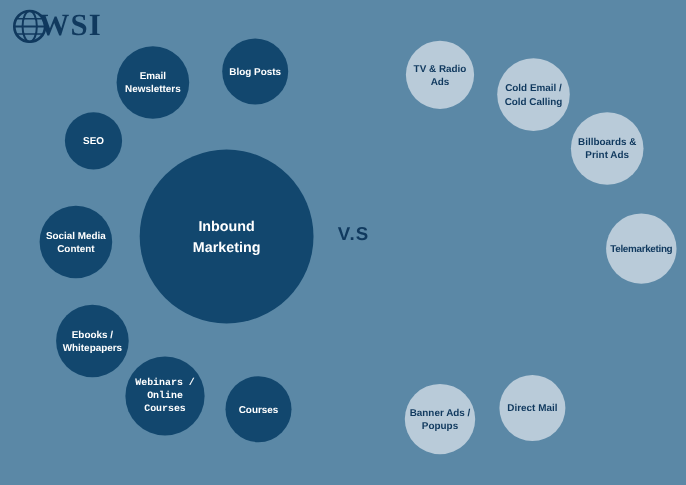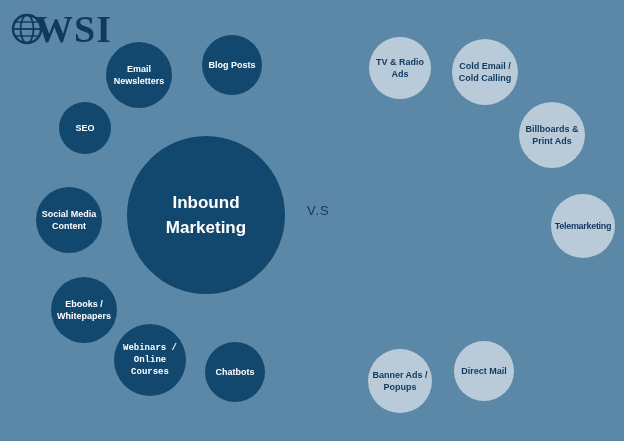--- a/index.html
+++ b/index.html
@@ -35,47 +35,47 @@
 
   .sat {
     font-size: 9px;
     font-weight: bold;
     line-height: 1.35;
     padding: 4px;
   }
   .sat-tight { letter-spacing: -0.3px; padding: 2px; }
 
   .main-title {
-    font-size: 17px;
+    font-size: 13px;
     font-weight: bold;
     line-height: 1.5;
     max-width: 112px;
   }
 
   .vs {
     position: absolute;
     left: 307px;
     top: 203px;
-    font-size: 13px;
-    font-weight: normal;
+    font-size: 17px;
+    font-weight: bold;
     letter-spacing: 1px;
     color: var(--navy);
   }
 
   .logo {
     position: absolute;
     left: 10px;
     top: 7px;
     display: flex;
     align-items: center;
   }
   .logo-globe { display: block; }
   .logo-text {
     font-family: "Liberation Serif", serif;
-    font-size: 38px;
+    font-size: 28px;
     font-weight: bold;
     color: var(--navy);
     margin-left: -9px;
     letter-spacing: 1px;
   }
 </style>
 </head>
 <body>
 
 <div class="canvas">
@@ -107,30 +107,30 @@
   <div class="circle dark sat" style="left:22px; top:187px; width:66px; height:66px;margin-left:14px;">
     <span>Social Media Content</span>
   </div>
   <div class="circle dark sat" style="left:51px; top:277px; width:66px; height:66px;">
     <span>Ebooks / Whitepapers</span>
   </div>
   <div class="circle dark sat" style="left:114px; top:324px; width:72px; height:72px;">
     <span style="max-width:54px;font-family:Liberation Mono, monospace;">Webinars / Online Courses</span>
   </div>
   <div class="circle dark sat" style="left:205px; top:342px; width:60px; height:60px;">
-    <span>Chatbots</span>
+    <span>Courses</span>
   </div>
 
   <div class="vs">V.S</div>
 
 
   <div class="circle light sat" style="left:369px; top:37px; width:62px; height:62px;">
     <span>TV &amp; Radio Ads</span>
   </div>
-  <div class="circle light sat" style="left:452px; top:39px; width:66px; height:66px;">
+  <div class="circle light sat" style="left:452px; top:53px; width:66px; height:66px;">
     <span>Cold Email / Cold Calling</span>
   </div>
   <div class="circle light sat" style="left:519px; top:102px; width:66px; height:66px;">
     <span>Billboards &amp; Print Ads</span>
   </div>
   <div class="circle light sat sat-tight" style="left:551px; top:194px; width:64px; height:64px;">
     <span>Telemarketing</span>
   </div>
   <div class="circle light sat" style="left:454px; top:341px; width:60px; height:60px;">
     <span>Direct Mail</span>

